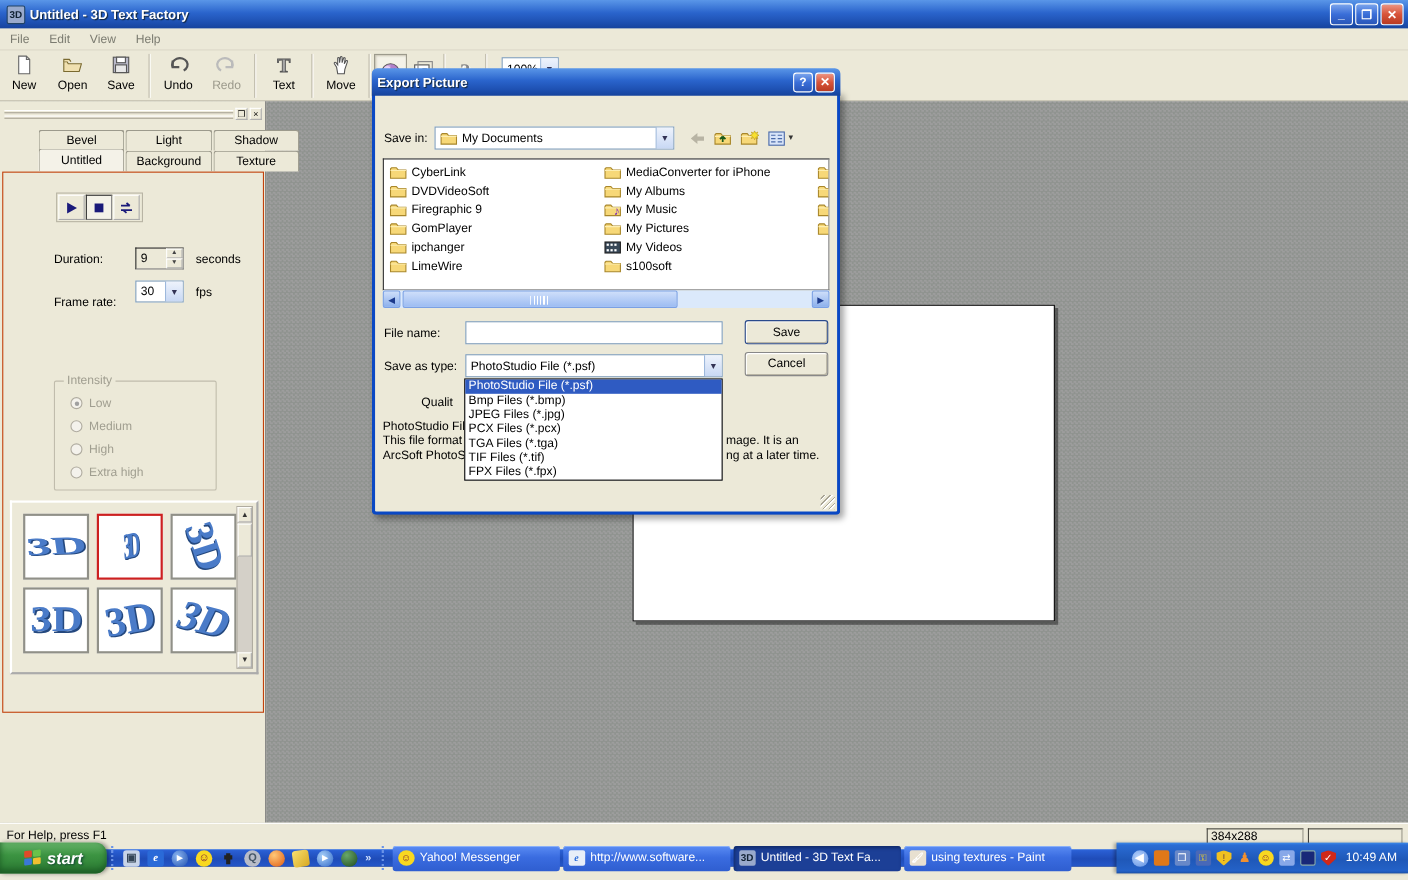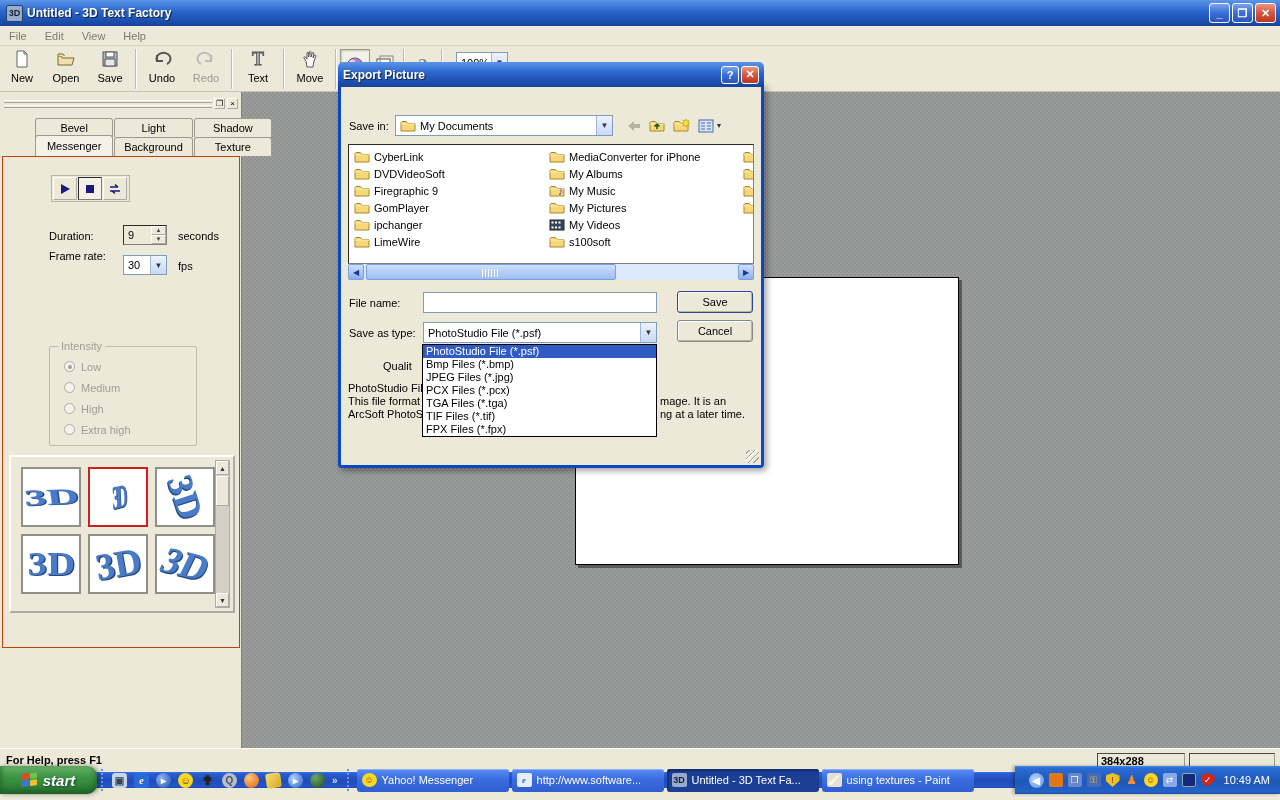--- a/index.html
+++ b/index.html
@@ -131,21 +131,21 @@
 
   #type-dropdown { position:absolute; left:81px; top:257px; width:235px; height:93px; background:#fff; border:1px solid #000; z-index:8; }
   .dd-item { height:13px; line-height:13px; padding-left:3px; color:#000; white-space:nowrap; }
   .dd-item.selected { background:#2f5bc2; color:#fff; }
 
   .bg-frag { position:absolute; color:#000; white-space:nowrap; z-index:1; }
   #resize-grip { position:absolute; right:2px; bottom:2px; width:13px; height:13px;
     background:repeating-linear-gradient(135deg,transparent 0 2px,#a8a494 2px 3px,#fff 3px 4px); }
 
   
-  #statusbar { position:absolute; left:0; top:748px; width:1280px; height:24px; background:#ece9d8; border-top:1px solid #fff;font-weight:bold; }
+  #statusbar { position:absolute; left:0; top:748px; width:1280px; height:24px; background:#ece9d8; border-top:1px solid #fff; }
   #statusbar .help { position:absolute; left:6px; top:5px; color:#000; }
   .status-box { position:absolute; top:4px; height:16px; border:1px inset #9c9a8c; padding:1px 3px; color:#000; }
 
   
   #taskbar { position:absolute; left:0; top:772px; width:1280px; height:16px;
     background:linear-gradient(180deg,#3d79e8 0%,#2a5fd4 8%,#1f4cb8 55%,#2456c8 92%,#1a42a4 100%); display:flex; align-items:center; }
   #start-btn { width:97px; height:28px; border-radius:0 10px 10px 0;
     background:linear-gradient(180deg,#66b36a 0%,#3c9442 40%,#2c7c34 90%); box-shadow:inset 0 -3px 6px #1c5c24, 2px 0 4px rgba(0,0,0,.4);
     display:flex; align-items:center; justify-content:center; color:#fff; font-weight:bold; font-style:italic; font-size:15px; text-shadow:1px 1px 2px #143; }
   .flag { width:16px; height:14px; margin-right:5px; display:grid; grid-template-columns:7px 7px; grid-template-rows:6px 6px; gap:1px; transform:skewY(-6deg); }
@@ -295,21 +295,21 @@
         <div class="grip"></div>
         <div class="mini-btn" style="right:13px">❐</div>
         <div class="mini-btn" style="right:0">×</div>
       </div>
       <div class="tabrow" style="top:26px">
         <div class="tab">Bevel</div>
         <div class="tab">Light</div>
         <div class="tab">Shadow</div>
       </div>
       <div class="tabrow row2" style="top:45px">
-        <div class="tab active">Messenger</div>
+        <div class="tab active">Untitled</div>
         <div class="tab">Background</div>
         <div class="tab">Texture</div>
       </div>
       <div id="tabpage">
         <div id="playback">
           <div class="pbtn">
               <svg width="12" height="12">
                 <path d="M2,1 L11,6 L2,11 Z" fill="#1a1a7a"></path>
               </svg>
             </div>
@@ -326,21 +326,21 @@
         </div>
         <span class="row-label" style="left:46px;top:73px">Duration:</span>
         <div class="spinner" style="left:120px;top:68px">
           <span class="sval">9</span>
           <span class="spin-arrows">
               <div>▲</div>
               <div>▼</div>
             </span>
         </div>
         <span class="row-label" style="left:175px;top:73px">seconds</span>
-        <span class="row-label" style="left:46px;top:93px">Frame rate:</span>
+        <span class="row-label" style="left:46px;top:112px">Frame rate:</span>
         <div class="combo-sm" style="left:120px;top:98px">
           <span class="sval">30</span>
           <span class="drop-btn">▼</span>
         </div>
         <span class="row-label" style="left:175px;top:103px">fps</span>
 
         <div id="intensity-box">
           <span class="gtitle">Intensity</span>
           <div class="radio-row" style="top:14px">
             <span class="radio checked"></span>

